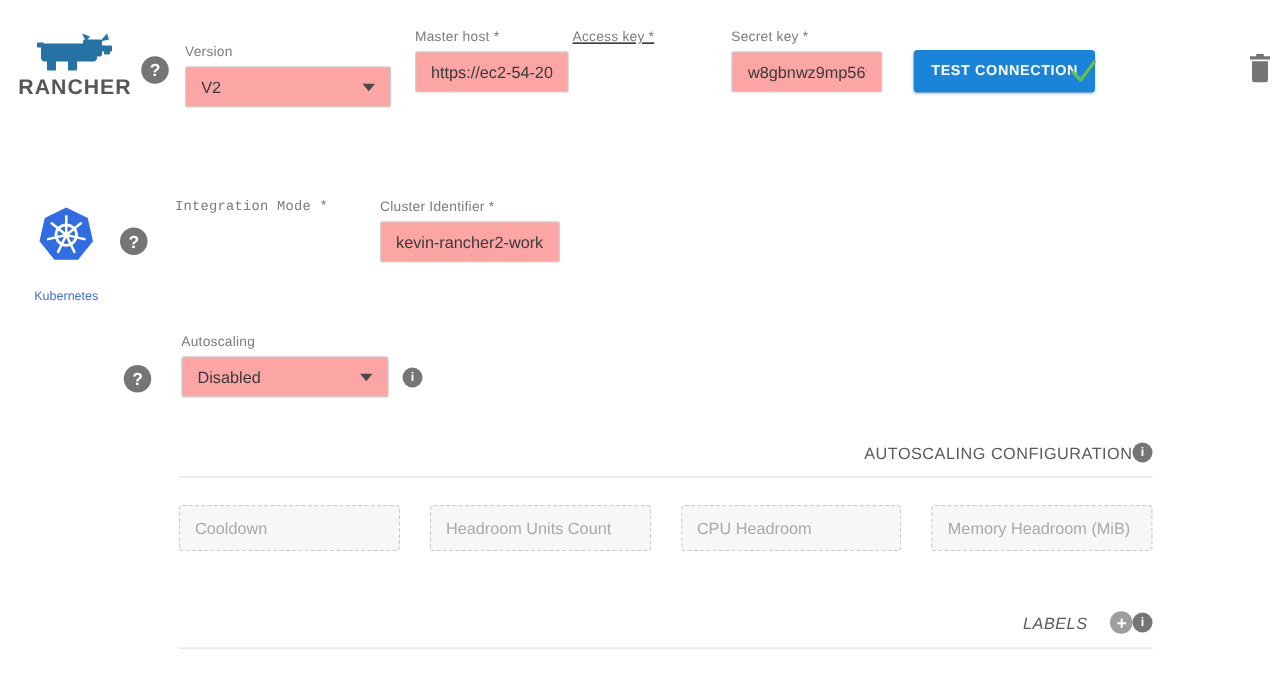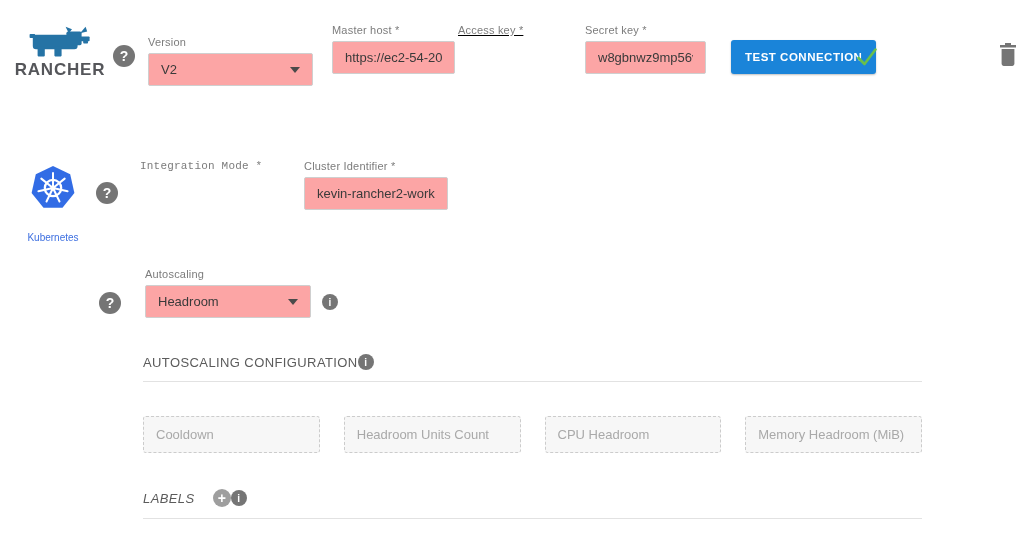--- a/index.html
+++ b/index.html
@@ -31,27 +31,27 @@
   .k8s-word { font-size:10px; color:#3d6fe0; margin-top:20px; }
 
   
   .btn-primary { position:absolute; height:34px; padding:0 14px; background:#1a84d9; color:#fff;
                  border:none; border-radius:3px; font-size:11.5px; font-weight:bold; letter-spacing:.5px;
                  font-family:"Liberation Sans", sans-serif; cursor:pointer;
                  box-shadow:0 1px 2px rgba(0,0,0,.25); }
 
   
   .section { position:absolute; left:143px; width:779px; }
-  .sec-head { display:flex; align-items:center; justify-content:flex-start; }
+  .sec-head { display:flex; align-items:center; justify-content:flex-end; }
   .sec-left { display:flex; align-items:center; gap:18px;font-style:italic; }
   .sec-title { font-size:13px; color:#5b5b5b; letter-spacing:.4px; }
   .divider { border-bottom:1px solid #e2e2e2; margin-top:11px; }
 
   
-  .fields-row { position:absolute; left:143px; top:416px; width:779px; display:flex; gap:24px; }
+  .fields-row { position:absolute; left:143px; top:404px; width:779px; display:flex; gap:24px; }
   .disabled-box { flex:1; min-width:0; height:37px; background:#f7f7f7; border:1px dashed #cccccc;
                   border-radius:3px; padding:0 12px; font-size:13px; color:#a9a9a9; }
   .disabled-box::placeholder { color:#a9a9a9; opacity:1; }
 
   svg { display:block; }
 </style>
 </head>
 <body>
 
 <div class="page">
@@ -143,21 +143,21 @@
     <input class="box" type="text" value="kevin-rancher2-workers" style="">
   </div>
 
   <div class="circle help" style="left:99px; top:292px;">
     <span>?</span>
   </div>
 
   <div class="field" style="left:145px; top:268px; width:166px;">
     <span class="lbl">Autoscaling</span>
     <div class="box select-box">
-      <span>Headroom</span>
+      <span>Disabled</span>
       <span class="caret"></span>
     </div>
   </div>
 
   <div class="circle info" style="left:322px; top:294px;">
     <span>i</span>
   </div>
 
   <div class="section" style="top:354px;">
     <div class="sec-head">

